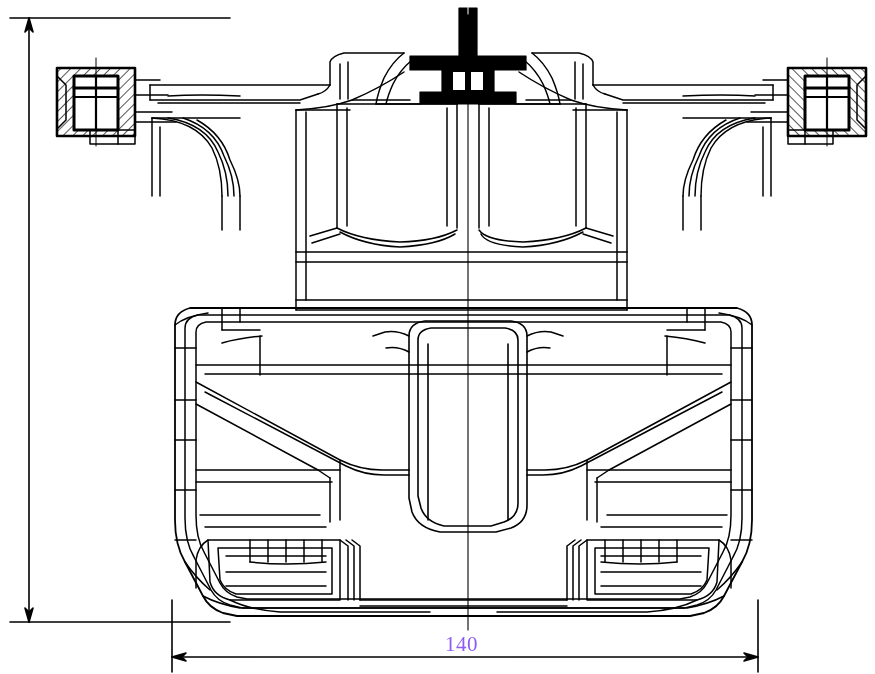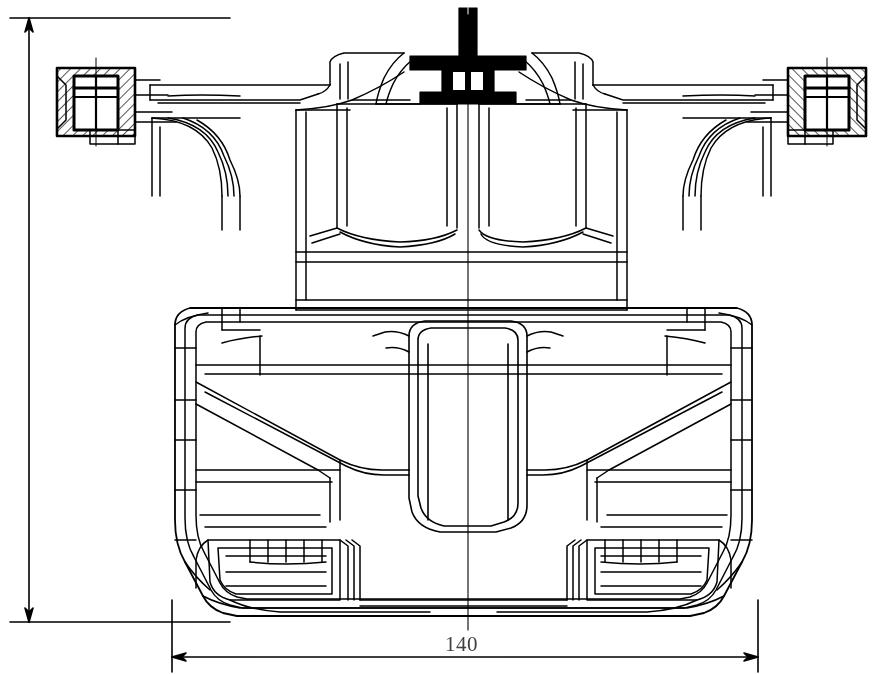--- a/index.html
+++ b/index.html
@@ -24,21 +24,21 @@
     position: absolute;
     left: 0;
     top: 0;
     width: 875px;
     height: 674px;
     display: block;
   }
   .dim-label {
     position: absolute;
     font-family: "Liberation Serif", serif;
-    color: #404040;
+    color: #8b5cf6;
     white-space: nowrap;
     user-select: none;
   }
   #dim-h-label {
     left: 445px;
     top: 632px;
     font-size: 21px;
     letter-spacing: 0.5px;
   }
 </style>

